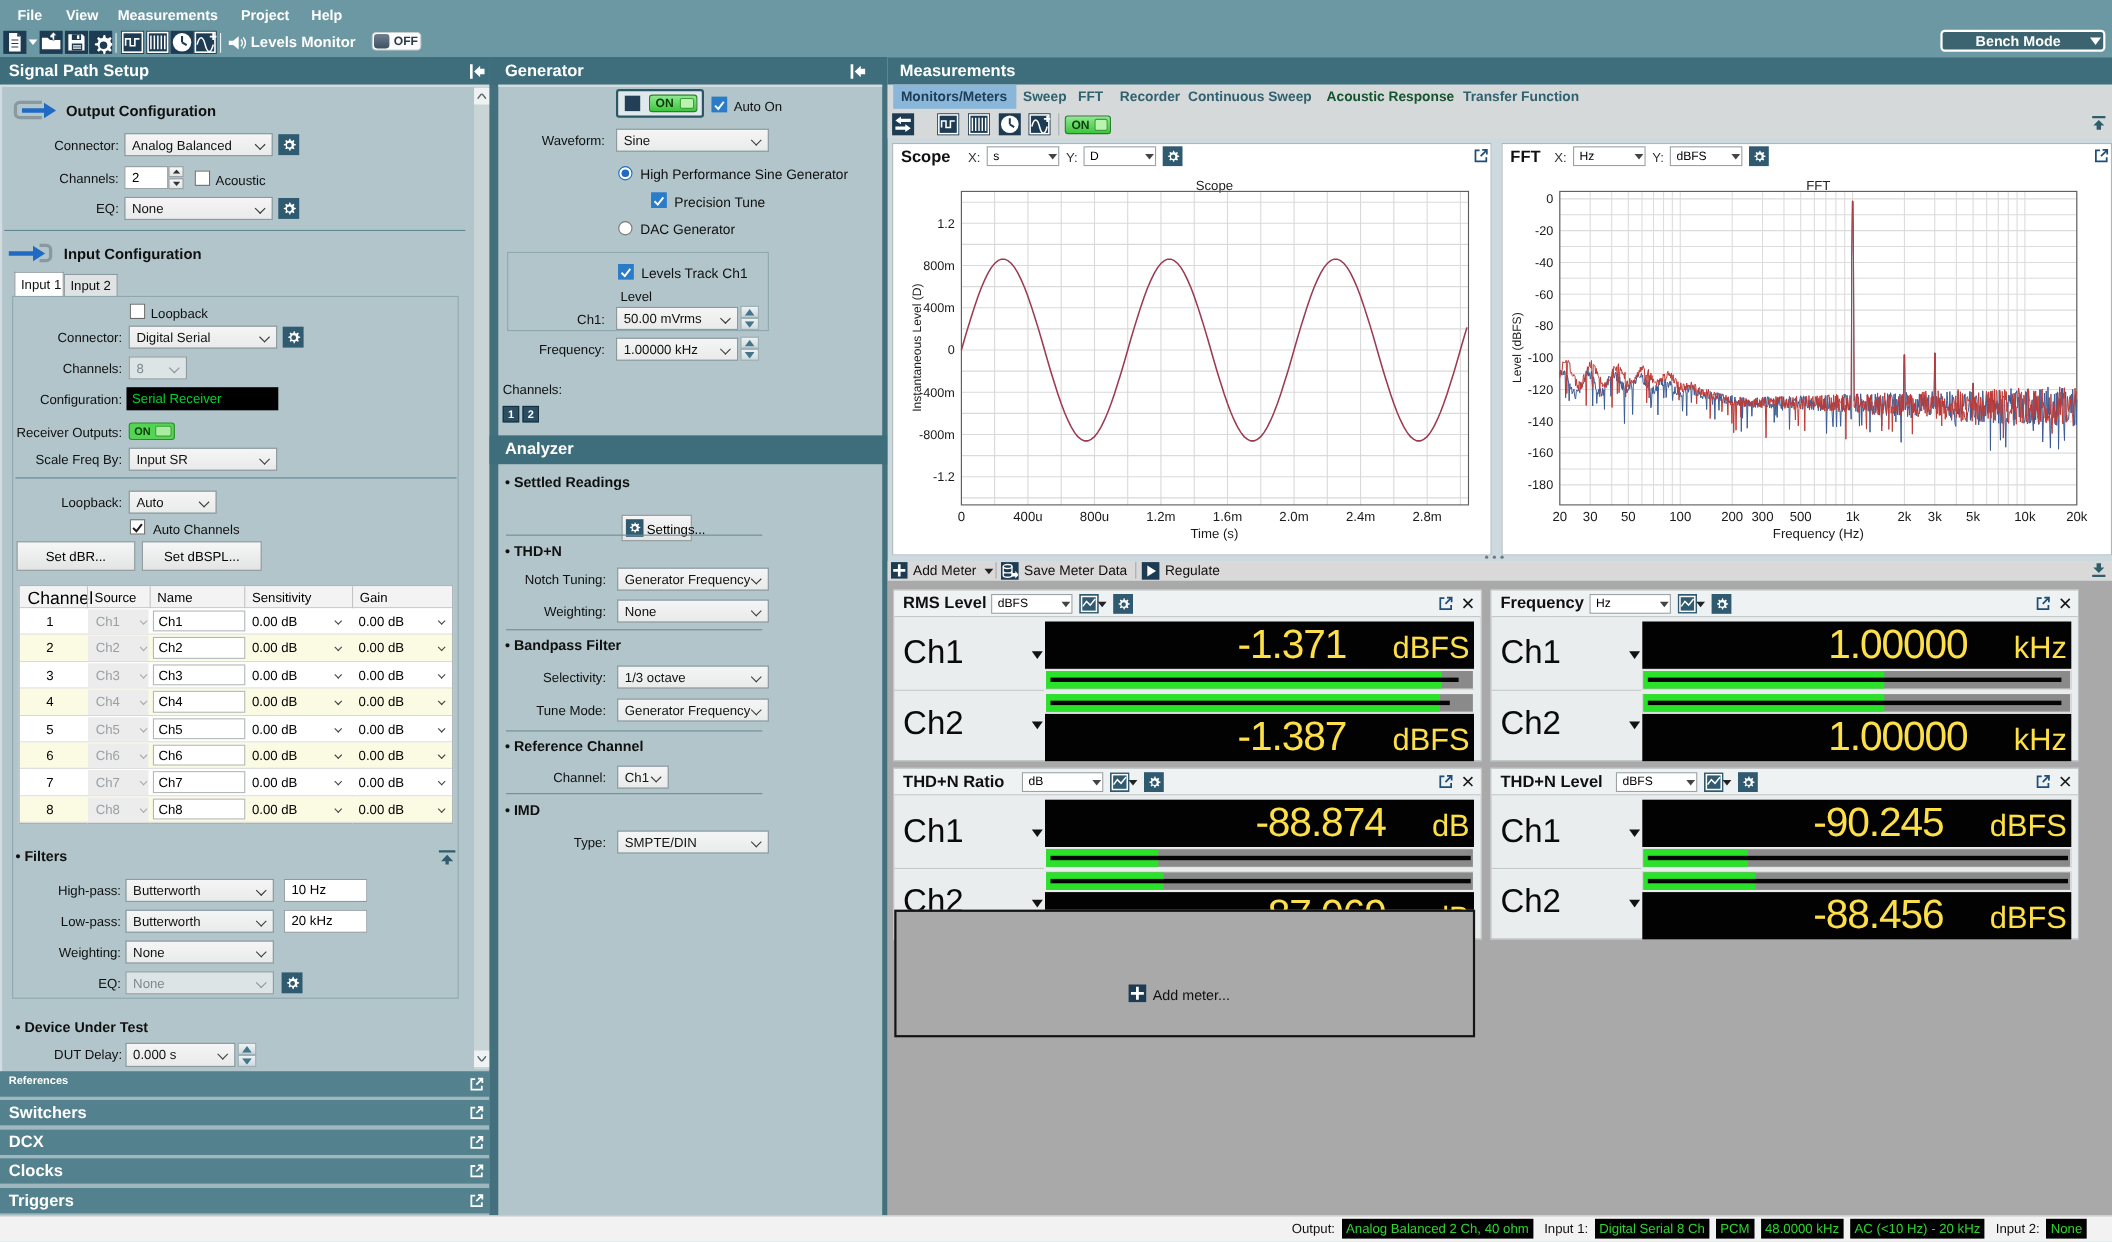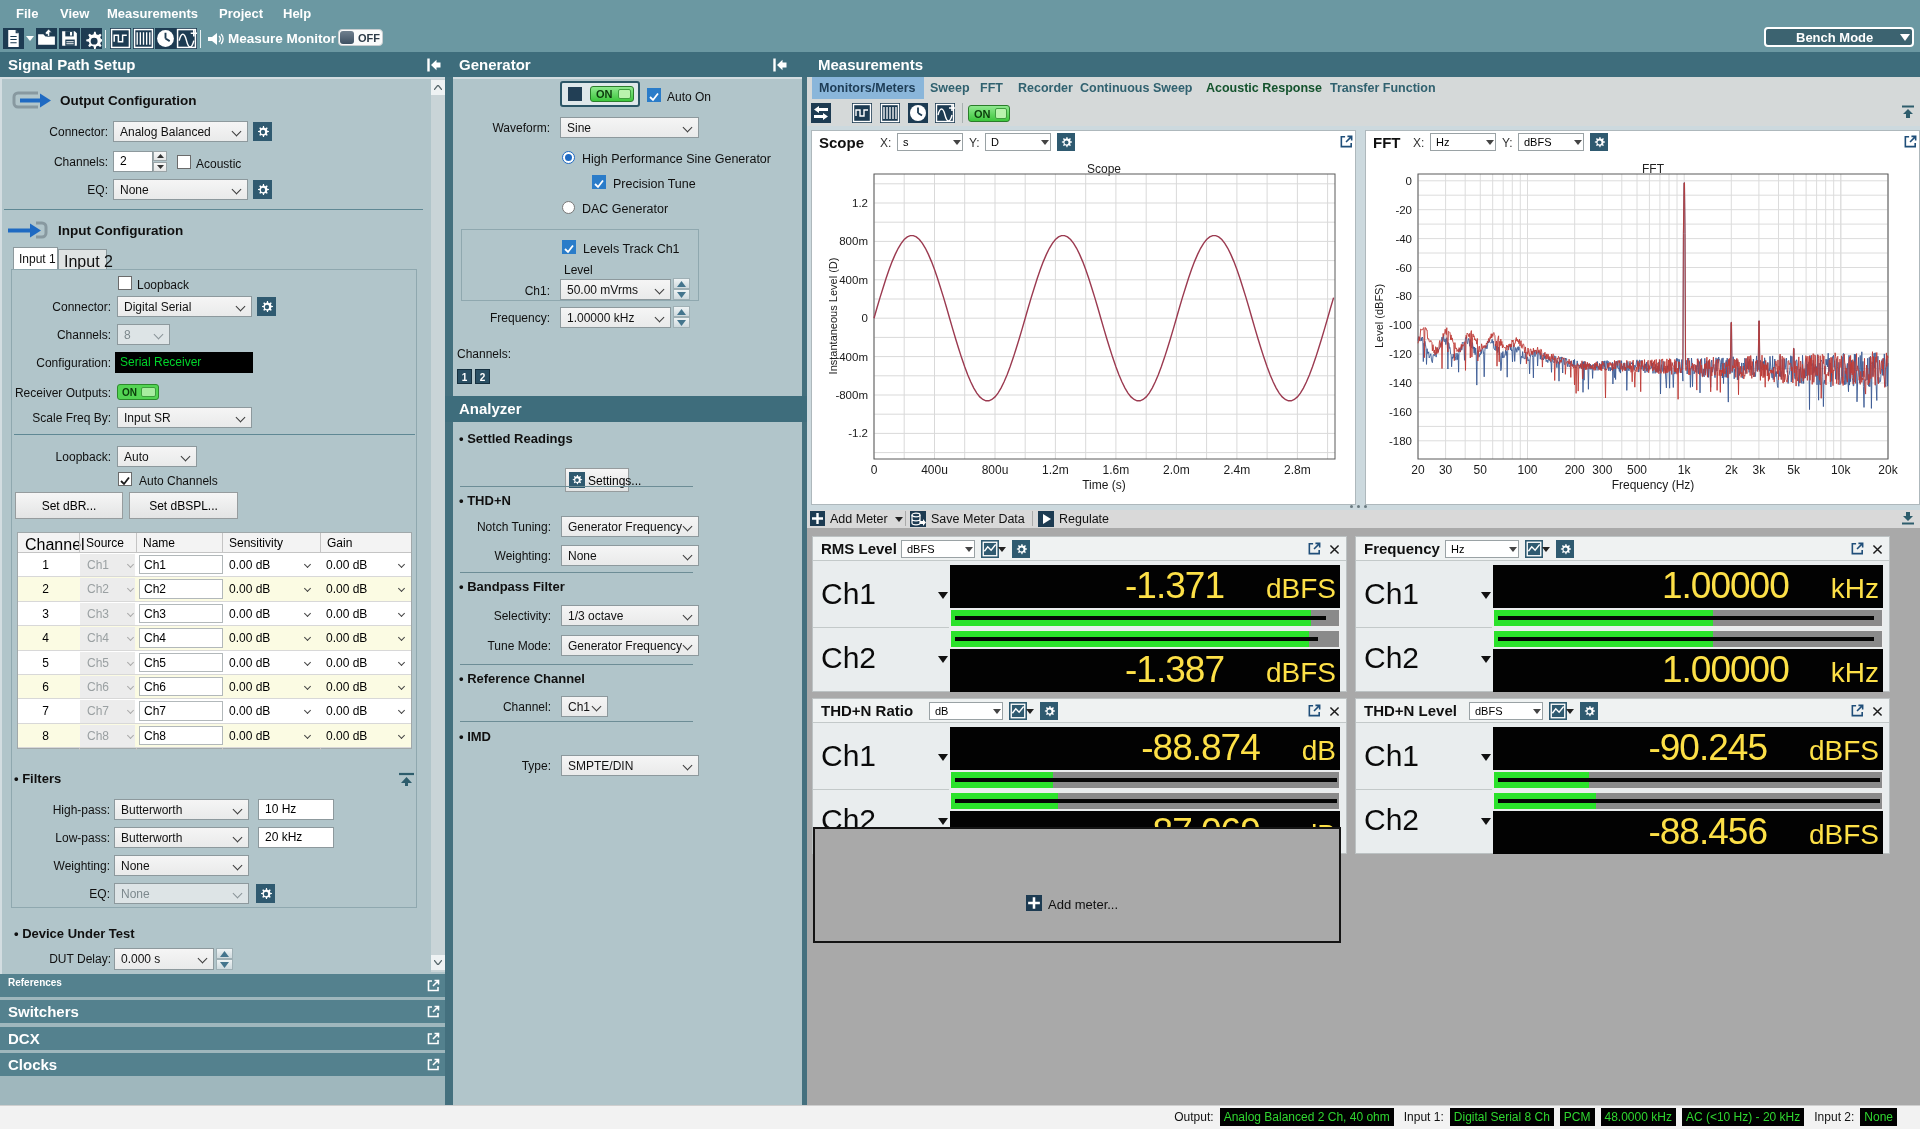--- a/index.html
+++ b/index.html
@@ -82,21 +82,21 @@
 <div class="a" style="left:176px;top:28px;width:21px;height:21px;background:#1d3b52;border-radius:0px"><svg width="21" height="21" viewBox="0 0 20 20">
       <rect x="1.5" y="1.5" width="17" height="17" fill="none" stroke="#fff" stroke-width="1.4"></rect>
       <path fill="none" stroke="#fff" stroke-width="1.4" d="M3 12c2-8 5-8 7 0s5 8 7 0"></path>
       <path stroke="#fff" stroke-width="1.6" d="M14 5h6M17 2v6"></path>
     </svg></div>
 <div class="a" style="left:200px;top:30px;width:1px;height:18px;background:#e8f0f2"></div>
 <div class="a" style="left:205px;top:29px"><svg width="20" height="20" viewBox="0 0 20 20">
       <path fill="#fff" d="M3 8v4h4l5 4V4L7 8z"></path>
       <path fill="none" stroke="#fff" stroke-width="1.3" d="M14 7a4 4 0 0 1 0 6M16 5a7 7 0 0 1 0 10"></path>
     </svg></div>
-<div class="lab" style="left:228px;top:31px;font-size:13.5px;color:#fff;font-weight:bold">Measure Monitor</div>
+<div class="lab" style="left:228px;top:31px;font-size:13.5px;color:#fff;font-weight:bold">Levels Monitor</div>
 <div class="a" style="left:338px;top:29px;width:45px;height:17px;background:#fbfbfb;border:1px solid #c8cdd0;border-radius:4px">
     <div class="a" style="left:1px;top:1px;width:14px;height:13px;background:linear-gradient(#70808f,#3e5062);border-radius:3px"></div>
     <div class="a" style="left:19px;top:2px;font-size:11px;font-weight:bold;color:#2c3a47">OFF</div>
   </div>
 <div class="a" style="left:1764px;top:27px;width:150px;height:20px;background:#3c6370;border:2px solid #fff;border-radius:4px">
     <div class="a" style="left:30px;top:1px;font-size:13px;font-weight:bold;color:#fff">Bench Mode</div>
     <div class="a" style="left:134px;top:5px;width:0;height:0;border-left:5px solid transparent;border-right:5px solid transparent;border-top:7px solid #fff"></div>
   </div>
 <div class="a" style="left:0;top:52px;width:445px;height:1053px;background:#44707e">
     <div class="a" style="left:0;top:0;width:445px;height:25px;background:#3e6d7c"></div>
@@ -156,21 +156,21 @@
       <div class="a" style="left:4px;top:132px;width:419px;height:1px;background:#5f8894"></div>
       <div class="a" style="left:6px;top:144px"><svg width="44" height="20" viewBox="0 0 44 20">
           <path stroke="#1f6ac2" stroke-width="4" d="M2 9.5h24"></path>
           <path fill="#1f6ac2" d="M24 2.5 35 9.5 24 16.5z"></path>
           <path fill="none" stroke="#8899a0" stroke-width="3" d="M30 2h6a4 4 0 0 1 4 4v6a4 4 0 0 1-4 4h-6"></path>
         </svg></div>
       <div class="lab" style="left:58px;top:146px;font-size:13.5px;font-weight:bold">Input Configuration</div>
       <div class="a" style="left:13px;top:170px;width:45px;height:23px;background:#fff;border:1px solid #8d999d;border-bottom:none"></div>
       <div class="lab" style="left:19px;top:175px;font-size:12px;">Input 1</div>
       <div class="a" style="left:58px;top:172px;width:49px;height:21px;background:#dfe3e3;border:1px solid #8d999d;border-bottom:none"></div>
-      <div class="lab" style="left:64px;top:176px;font-size:16px;">Input 2</div>
+      <div class="lab" style="left:64px;top:176px;font-size:12px;">Input 2</div>
       <div class="a" style="left:11px;top:192px;width:406px;height:639px;border:1px solid #8fa8af"></div>
       <div class="cb" style="left:118px;top:199px;width:14px;height:14px"></div>
       <div class="lab" style="left:137px;top:201px;font-size:12px;">Loopback</div>
       <div class="labr" style="left:111px;top:223px;font-size:12px;">Connector:</div>
       <div class="dd" style="left:117px;top:219px;width:135px;height:21px;">Digital Serial</div>
       <div class="gear" style="left:257px;top:220px;width:19px;height:19px">
         <svg width="14" height="14">
           <use href="#gear"></use>
         </svg>
       </div>
@@ -346,20 +346,26 @@
         </svg></div>
     </div>
     <div class="a" style="left:0;top:974.8px;width:445px;height:23px;background:#54818e">
       <div class="lab" style="left:8px;top:3px;font-size:15px;color:#fff;font-weight:bold">DCX</div>
       <div class="a" style="left:426px;top:4px"><svg width="15" height="15">
           <path fill="none" stroke="#fff" stroke-width="1.6" d="M6 3H2.5V12.5H12V9M8.5 2.5H12.5V6.5M12.2 2.8 7 8"></path>
         </svg></div>
     </div>
     <div class="a" style="left:0;top:1001.2px;width:445px;height:23px;background:#54818e">
       <div class="lab" style="left:8px;top:3px;font-size:15px;color:#fff;font-weight:bold">Clocks</div>
+      <div class="a" style="left:426px;top:4px"><svg width="15" height="15">
+          <path fill="none" stroke="#fff" stroke-width="1.6" d="M6 3H2.5V12.5H12V9M8.5 2.5H12.5V6.5M12.2 2.8 7 8"></path>
+        </svg></div>
+    </div>
+    <div class="a" style="left:0;top:1027.6px;width:445px;height:23px;background:#54818e">
+      <div class="lab" style="left:8px;top:3px;font-size:15px;color:#fff;font-weight:bold">Triggers</div>
       <div class="a" style="left:426px;top:4px"><svg width="15" height="15">
           <path fill="none" stroke="#fff" stroke-width="1.6" d="M6 3H2.5V12.5H12V9M8.5 2.5H12.5V6.5M12.2 2.8 7 8"></path>
         </svg></div>
     </div>
   </div>
 <div class="a" style="left:445px;top:52px;width:362px;height:1053px;background:#44707e">
     <div class="a" style="left:0;top:0;width:362px;height:25px;background:#3e6d7c"></div>
     <div class="lab" style="left:14px;top:4px;font-size:15px;color:#fff;font-weight:bold">Generator</div>
     <div class="a" style="left:326px;top:5px"><svg width="17" height="16" viewBox="0 0 17 16">
         <path stroke="#fff" stroke-width="2.4" d="M3.5 1.5V14.5"></path>

